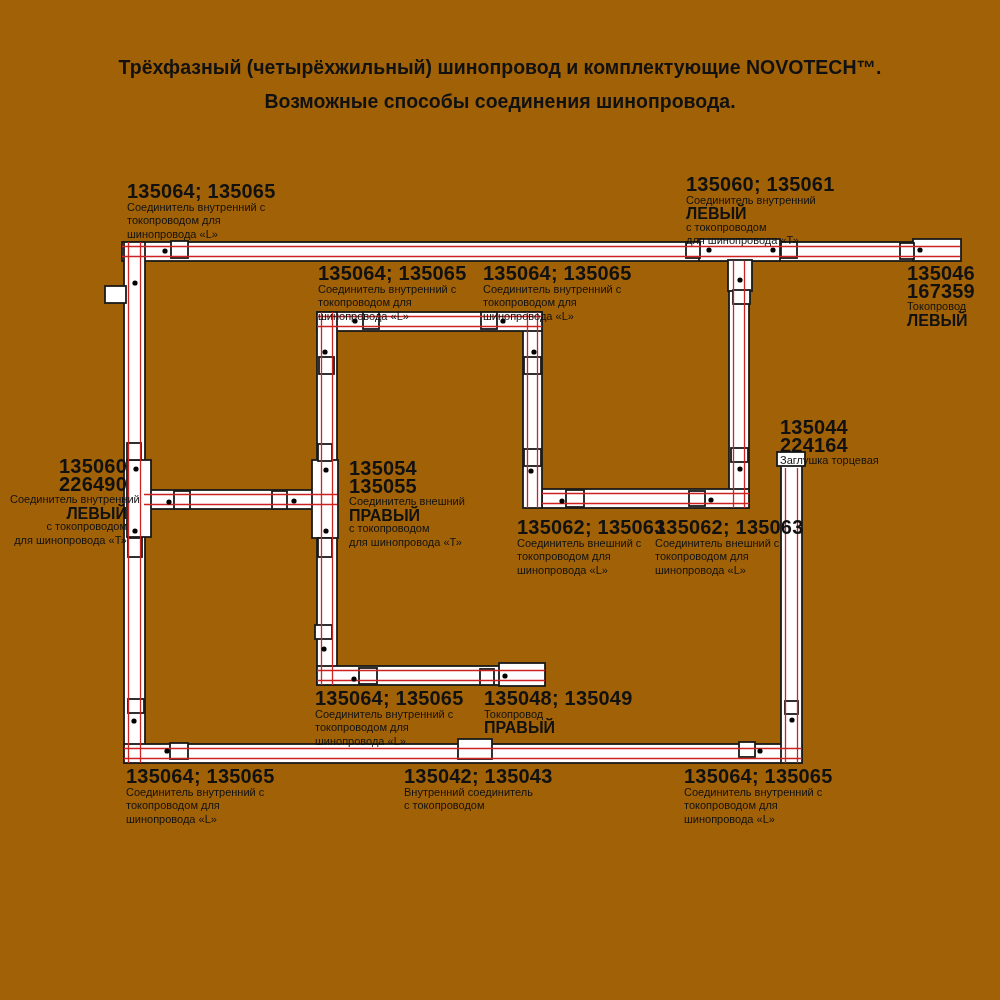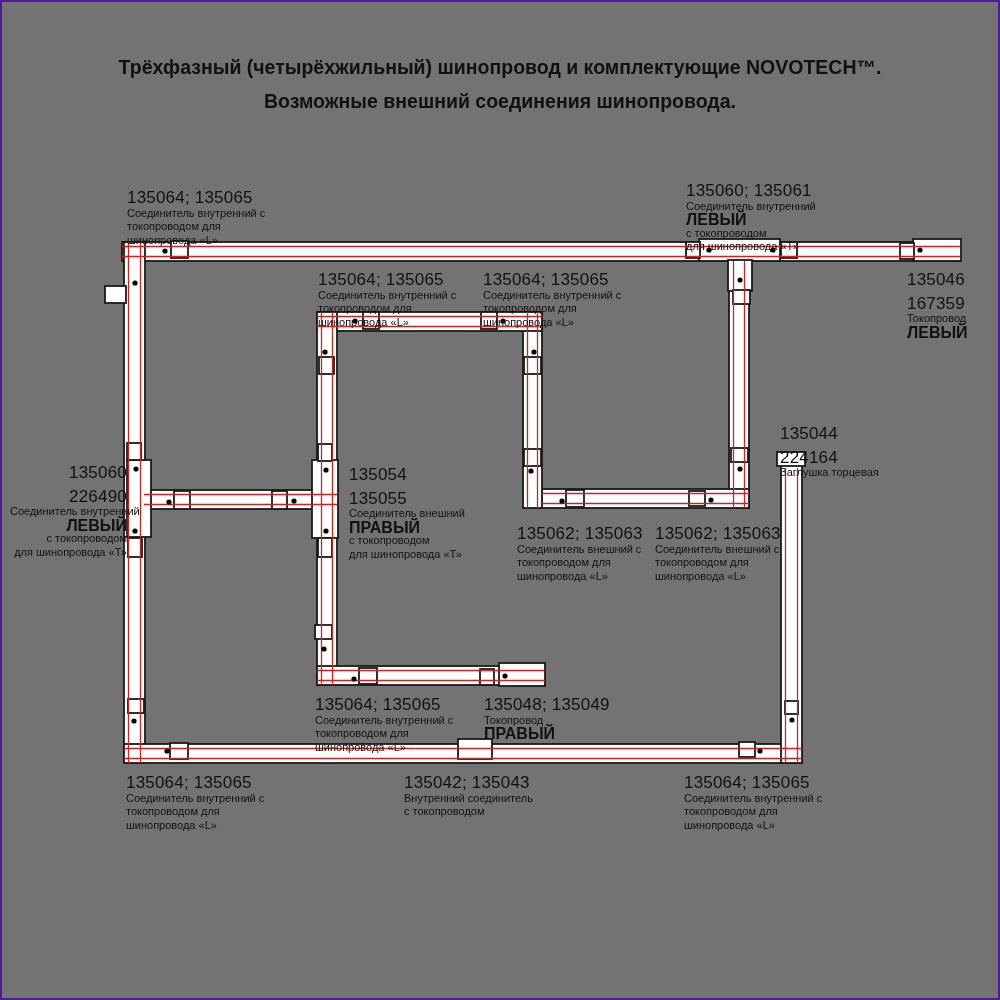--- a/index.html
+++ b/index.html
@@ -1,38 +1,38 @@
 <!DOCTYPE html>
 <html><head>
 <meta charset="utf-8">
 <style>
   html,body{margin:0;padding:0;background:#fff;}
   #page{
-    position:relative;width:996px;height:996px;background:#737373;
-    border:2px solid #4c1d95;overflow:hidden;
+    position:relative;width:996px;height:996px;background:#a16207;
+    border:2px solid #a16207;overflow:hidden;
     font-family:"Liberation Sans", sans-serif;color:#111;
   }
   #title{
     position:absolute;top:48px;left:0;width:100%;text-align:center;
     font-weight:bold;font-size:19.5px;line-height:34px;color:#111;
   }
   #diagram-svg{position:absolute;left:0;top:0;}
   .lbl{position:absolute;white-space:nowrap;}
-  .lbl .num{font-size:17px;font-weight:normal;line-height:17.5px;letter-spacing:0.2px;margin-top:6px;}
+  .lbl .num{font-size:20px;font-weight:bold;line-height:17.5px;letter-spacing:0.2px;}
   .lbl .plain{font-size:11px;line-height:13.5px;}
   .lbl .boldsmall{font-size:16px;font-weight:bold;line-height:13.5px;}
   .lbl.right{text-align:right;padding-left:8px;}
 </style>
 </head>
 <body>
 
 <div id="page">
   <div id="title">
     <div>Трёхфазный (четырёхжильный) шинопровод и комплектующие NOVOTECH™.</div>
-    <div>Возможные внешний соединения шинопровода.</div>
+    <div>Возможные способы соединения шинопровода.</div>
   </div>
   <svg id="diagram-svg" width="996" height="996" viewBox="0 0 996 996">
       <rect x="120" y="240" width="838" height="19" fill="#ffffff" stroke="#1a1a1a" stroke-width="1.8"></rect>
       <rect x="122" y="240" width="21" height="521" fill="#ffffff" stroke="#1a1a1a" stroke-width="1.8"></rect>
       <rect x="122" y="742" width="678" height="19" fill="#ffffff" stroke="#1a1a1a" stroke-width="1.8"></rect>
       <rect x="779" y="452" width="21" height="309" fill="#ffffff" stroke="#1a1a1a" stroke-width="1.8"></rect>
       <rect x="727" y="259" width="20" height="247" fill="#ffffff" stroke="#1a1a1a" stroke-width="1.8"></rect>
       <rect x="540" y="487" width="207" height="19" fill="#ffffff" stroke="#1a1a1a" stroke-width="1.8"></rect>
       <rect x="521" y="310" width="19" height="196" fill="#ffffff" stroke="#1a1a1a" stroke-width="1.8"></rect>
       <rect x="315" y="310" width="225" height="19" fill="#ffffff" stroke="#1a1a1a" stroke-width="1.8"></rect>

